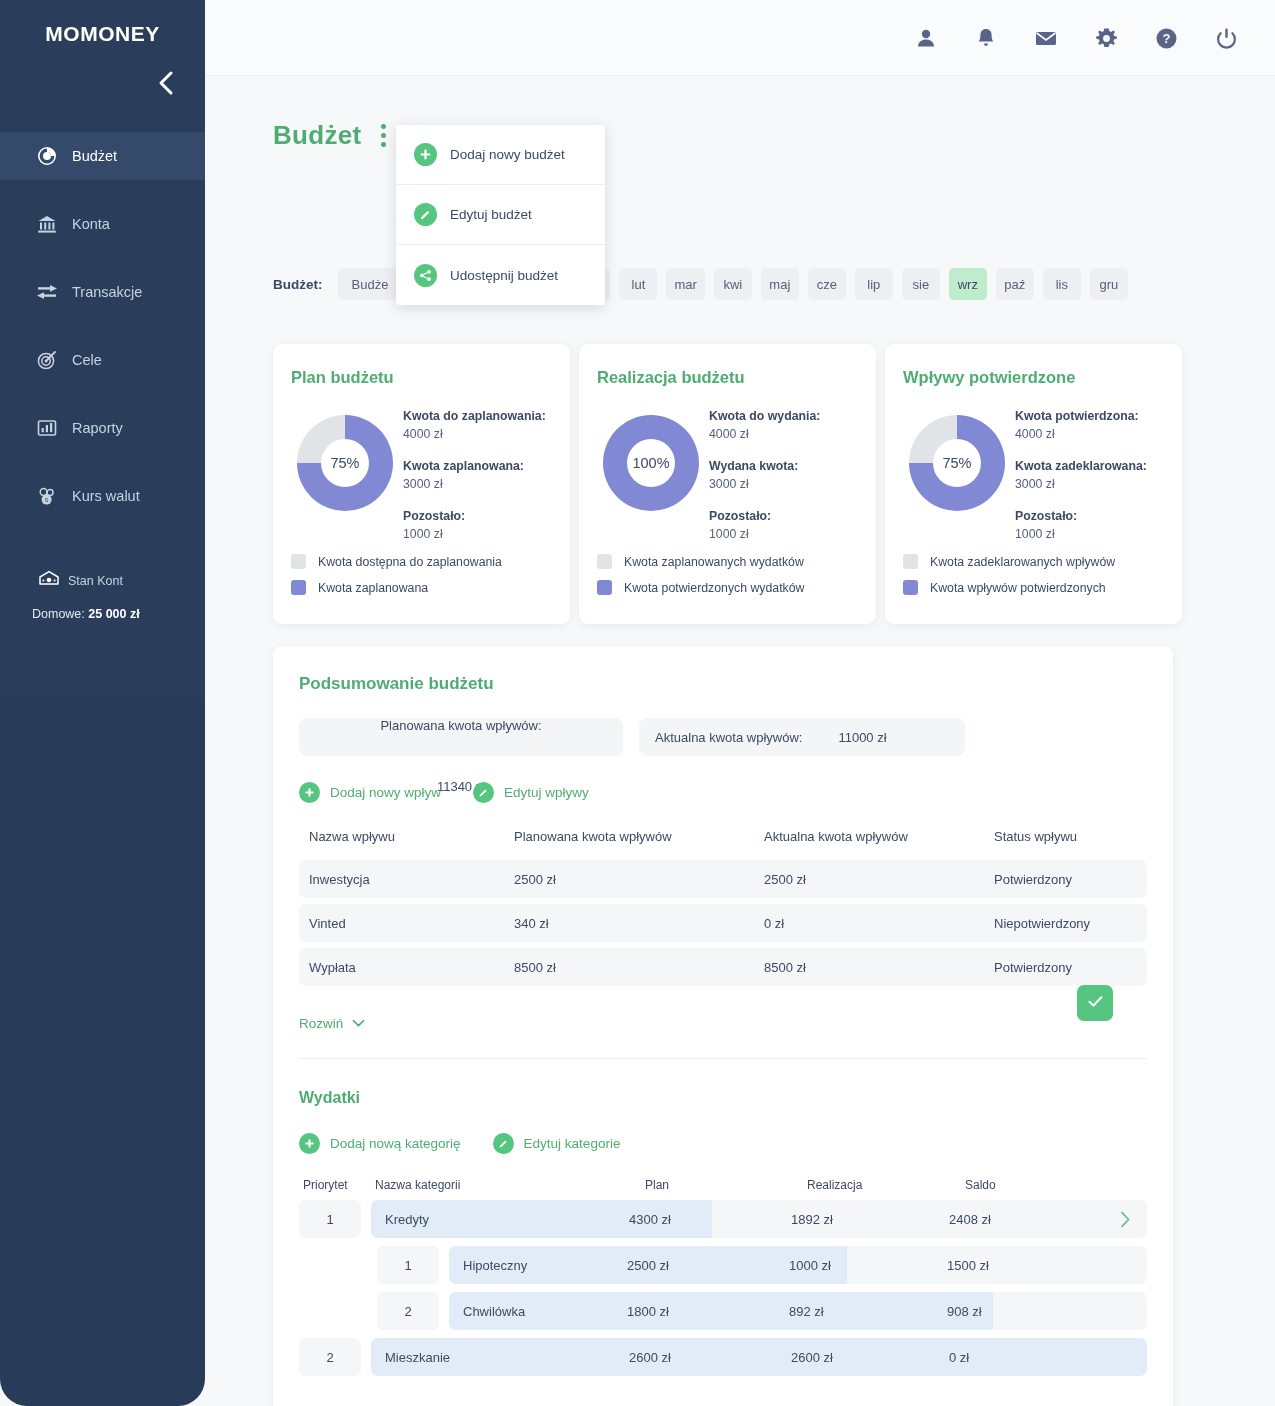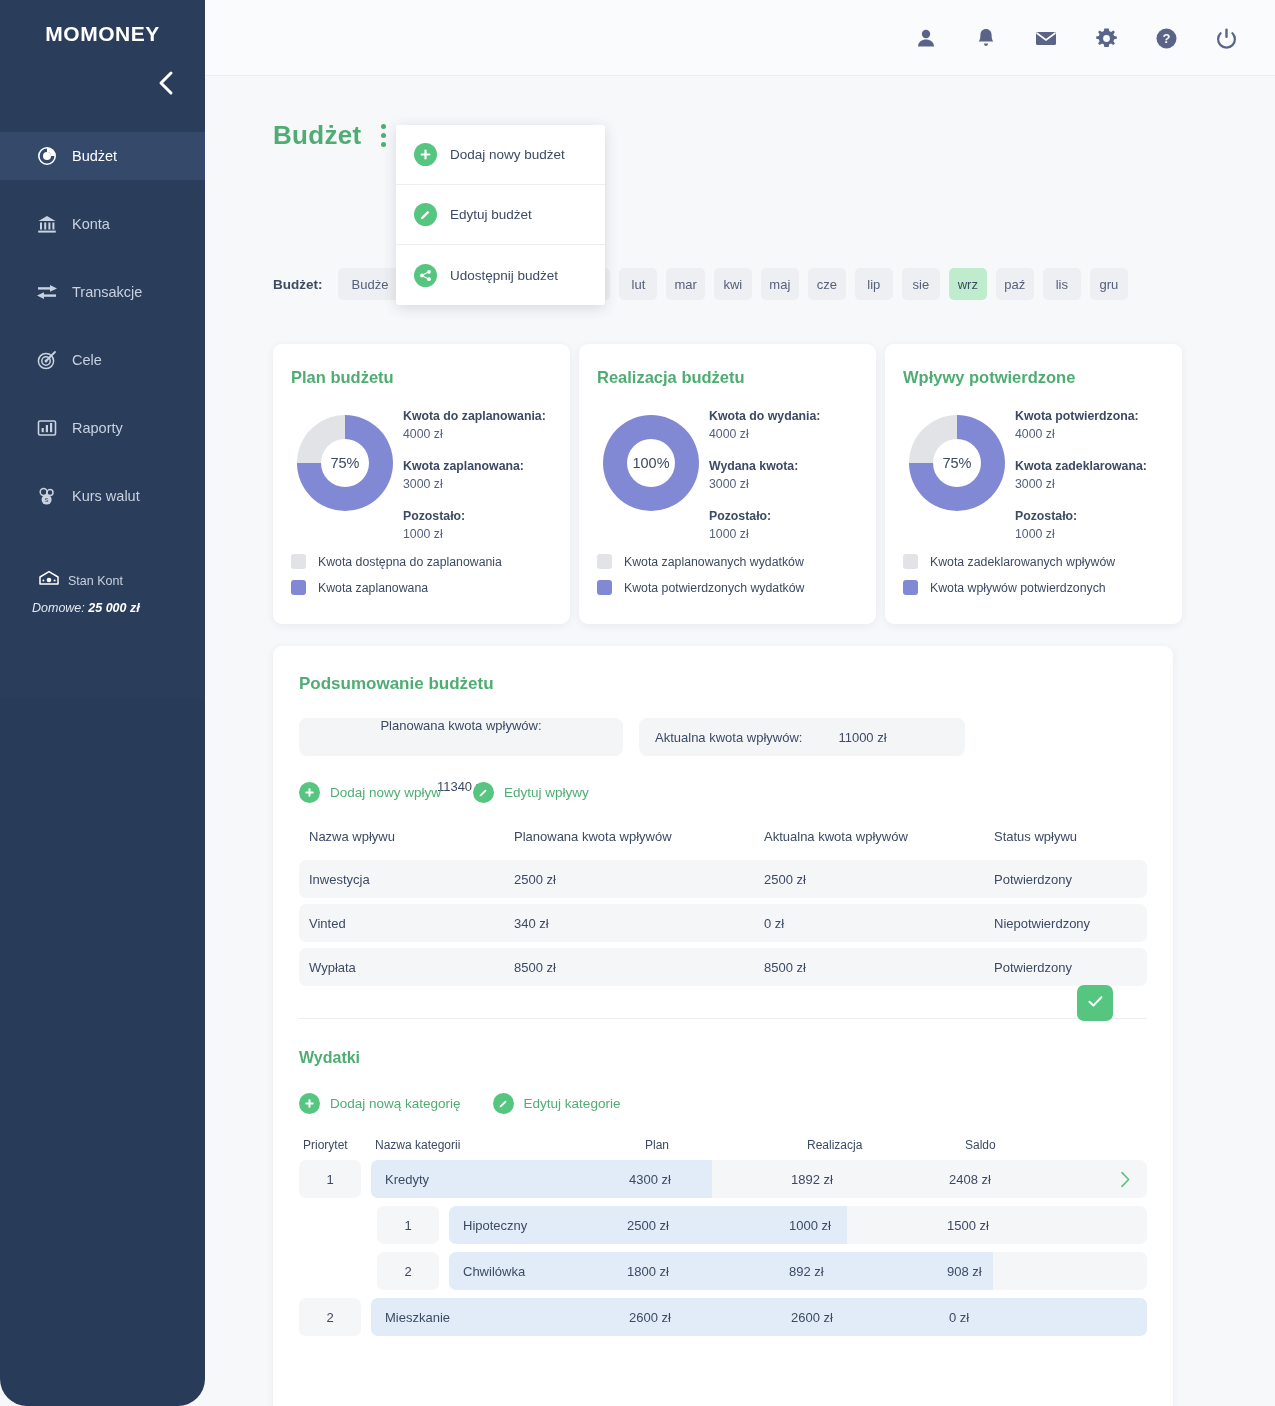--- a/index.html
+++ b/index.html
@@ -60,22 +60,22 @@
     display: flex; align-items: center; justify-content: center;
     flex: 0 0 22px;
   }
   .nav-icon svg { display: block; }
   .stan-kont {
     position: absolute; left: 38px; top: 570px; width: 160px;
   }
   .stan-kont-row { display: flex; align-items: center; gap: 8px; }
   .stan-kont-label { color: #c9d2e0; font-size: 12.5px; }
   .stan-kont-value {
-    margin-top: 9px; margin-left: -6px;
-    color: #e3e9f2; font-size: 12.5px; font-style: italic;
+    margin-top: 15px; margin-left: -6px;
+    color: #e3e9f2; font-size: 12.5px;
   }
   .stan-kont-value b { color: #ffffff; font-weight: bold; }
 
   
   .topbar {
     position: absolute;
     left: 205px; top: 0;
     width: 1070px; height: 76px;
     background: #fafbfc;
     border-bottom: 1px solid #ecedf0;
@@ -681,20 +681,28 @@
     </table>
 
     <div class="check-btn" style="left:804px; top:339px;">
       <span>
         <svg width="19" height="19" viewBox="0 0 19 19">
             <path d="M3.4 9.8 L7.4 13.6 L15.4 5.2" stroke="#ffffff" stroke-width="2.1" fill="none" stroke-linecap="round" stroke-linejoin="round"></path>
           </svg>
       </span>
     </div>
 
+    <div class="rozwin">
+      <span class="rozwin-text">Rozwiń</span>
+      <span>
+        <svg width="13" height="9" viewBox="0 0 13 9">
+            <path d="M1.4 1.6 L6.5 6.6 L11.6 1.6" stroke="#4fad73" stroke-width="1.6" fill="none" stroke-linecap="round" stroke-linejoin="round"></path>
+          </svg>
+      </span>
+    </div>
 
     <div class="divider"></div>
 
     <div class="section-title bold">Wydatki</div>
 
     <div class="actions">
       <div class="action">
         <span class="action-circle">
           <svg width="11" height="11" viewBox="0 0 11 11">
               <rect x="4.5" y="1.3" width="2" height="8.4" rx="0.9" fill="#ffffff"></rect>

